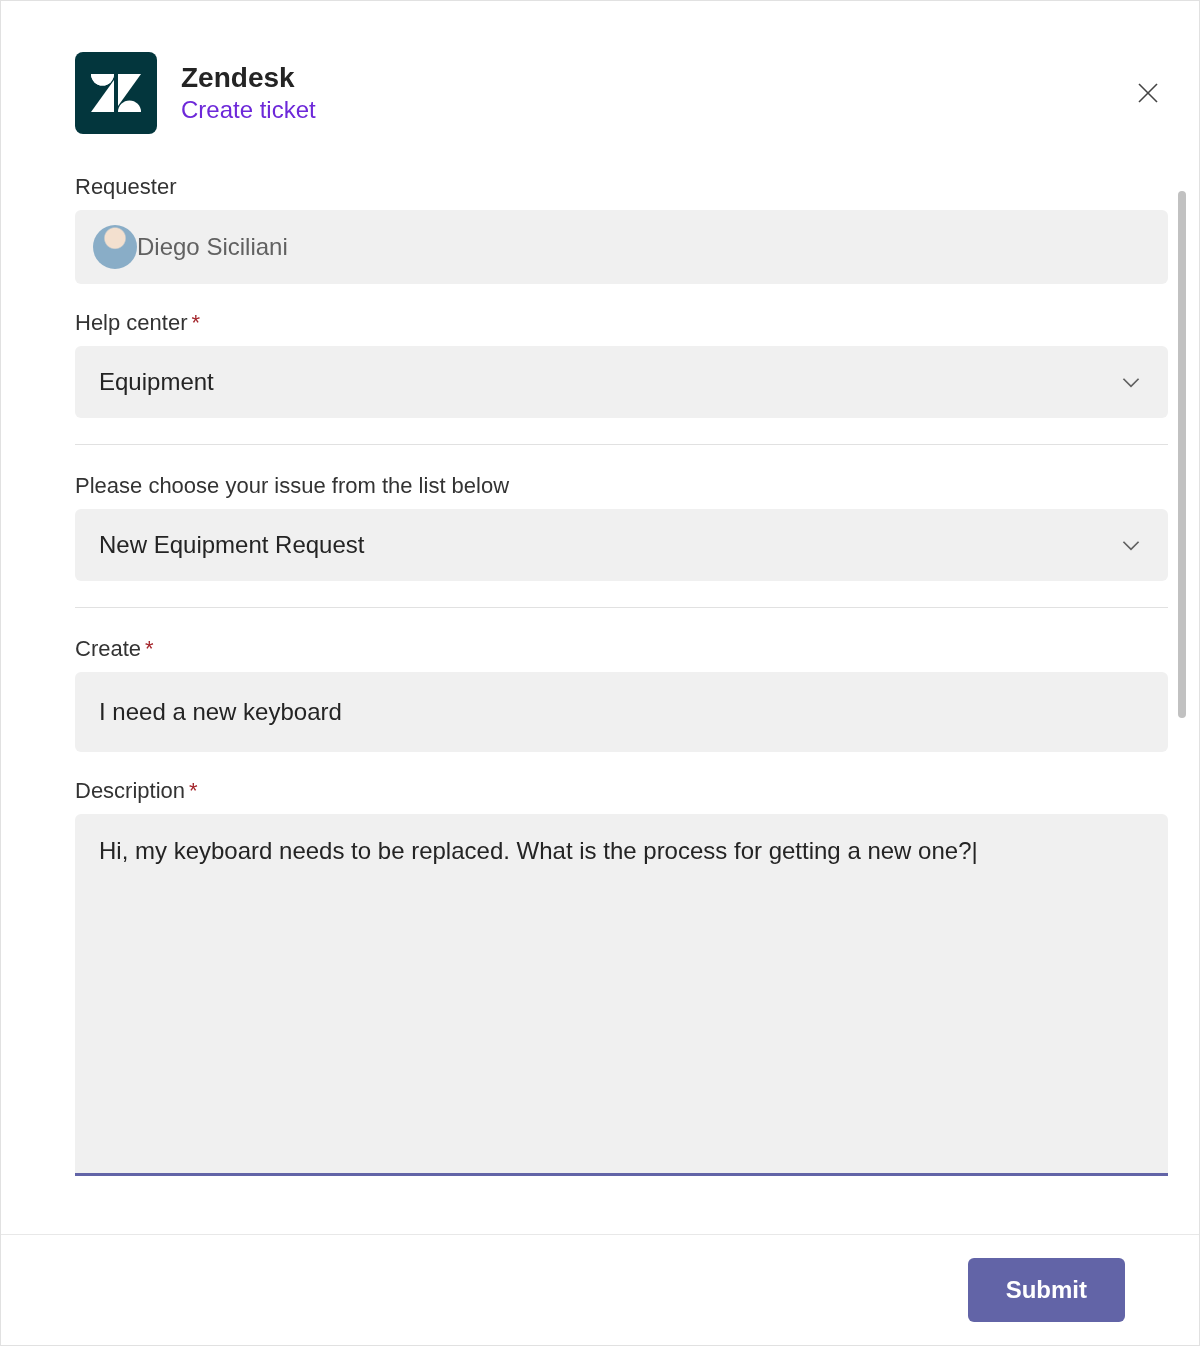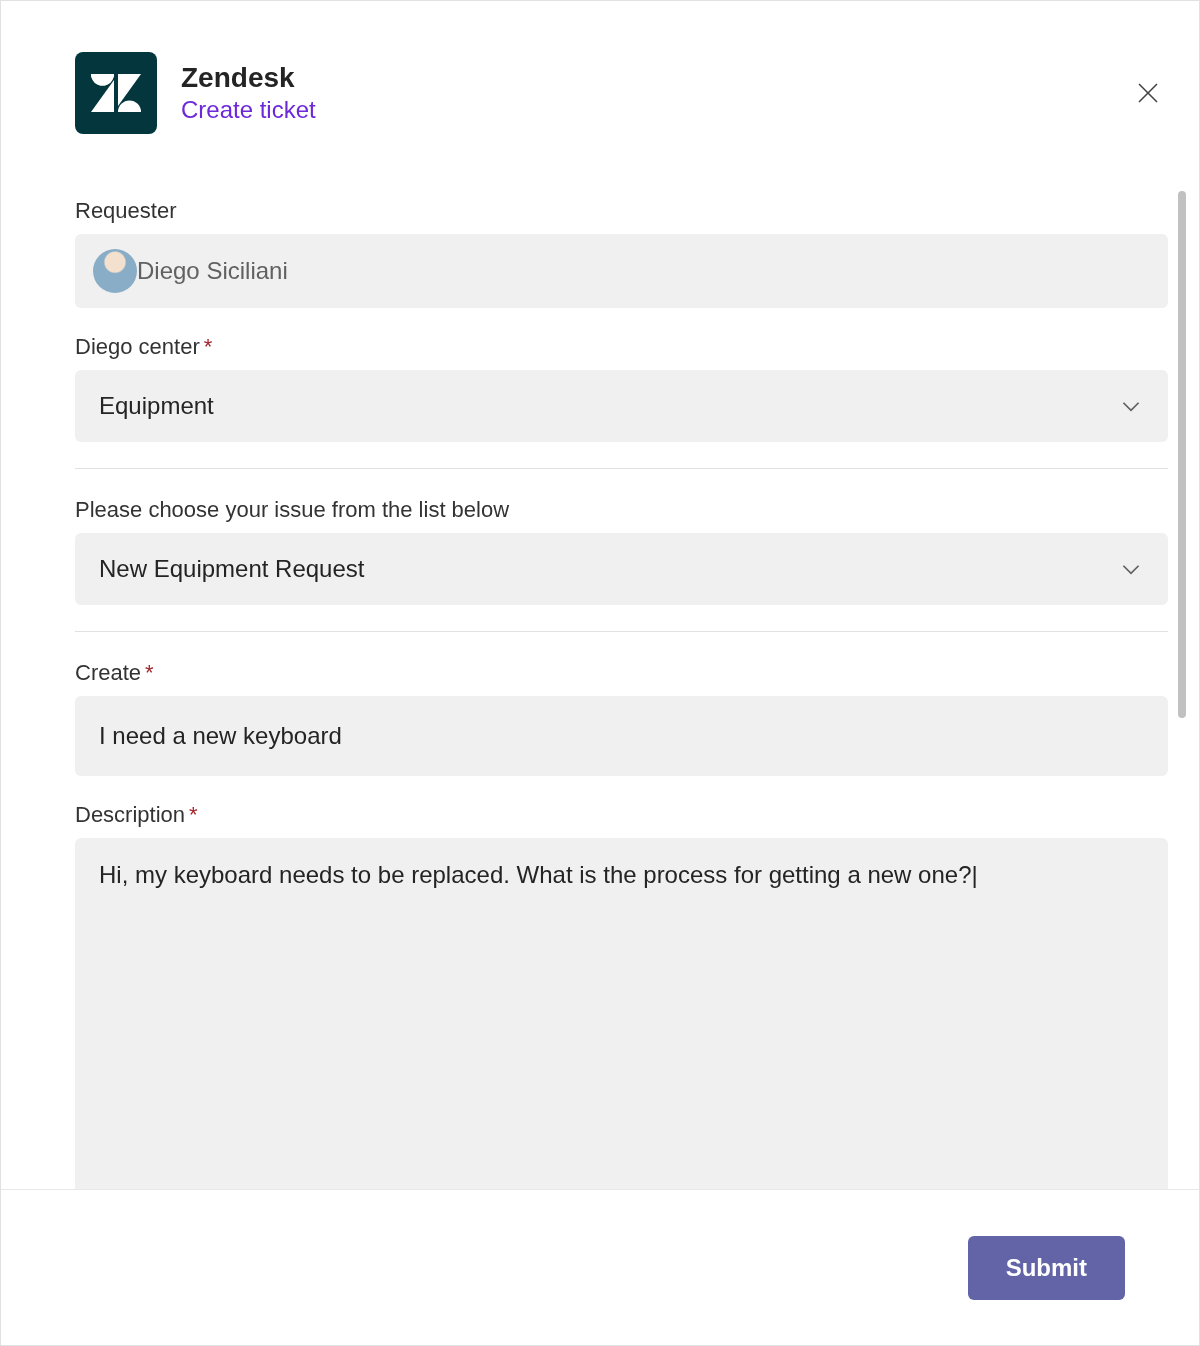--- a/index.html
+++ b/index.html
@@ -60,21 +60,21 @@
     color: #6d28d9;
     line-height: 1.3;
   }
   .close-btn {
     width: 40px; height: 40px;
     display: flex; align-items: center; justify-content: center;
     cursor: pointer;
     color: #242424;
     font-size: 22px;
   }
-  .form { margin-top: 64px; }
+  .form { margin-top: 40px; }
   .field { margin-bottom: 26px; }
   .label {
     font-size: 22px;
     color: #333;
     margin-bottom: 10px;
     display: block;
   }
   .required { color: #a4262c; margin-left: 4px; }
   .control {
     width: 100%;
@@ -130,21 +130,21 @@
     font-size: 22px;
     color: #616161;
     line-height: 1.4;
     margin-top: 10px;
     height: 40px;
     overflow: hidden;
   }
   .footer {
     position: absolute;
     left: 0; right: 0; bottom: 0;
-    height: 156px;
+    height: 111px;
     border-top: 1px solid #e8e8e8;
     display: flex;
     align-items: center;
     justify-content: flex-end;
     padding: 0 74px;
     background: #fff;
   }
   .submit-btn {
     background: #6264a7;
     color: #fff;
@@ -191,21 +191,21 @@
       <div class="field">
         <span class="label">Requester</span>
         <div class="control requester-box">
           <div class="avatar"></div>
           <span class="requester-name">Diego Siciliani</span>
         </div>
       </div>
 
       <div class="field">
         <span class="label">
-          <span>Diego center</span><span class="required">*</span>
+          <span>Help center</span><span class="required">*</span>
         </span>
         <div class="control select-box">
           <span>Equipment</span>
           <span class="chevron">
             <svg width="26" height="26" viewBox="0 0 24 24" fill="none" stroke="#616161" stroke-width="1.6">
                 <polyline points="5 9 12 16 19 9"></polyline>
               </svg>
           </span>
         </div>
       </div>

